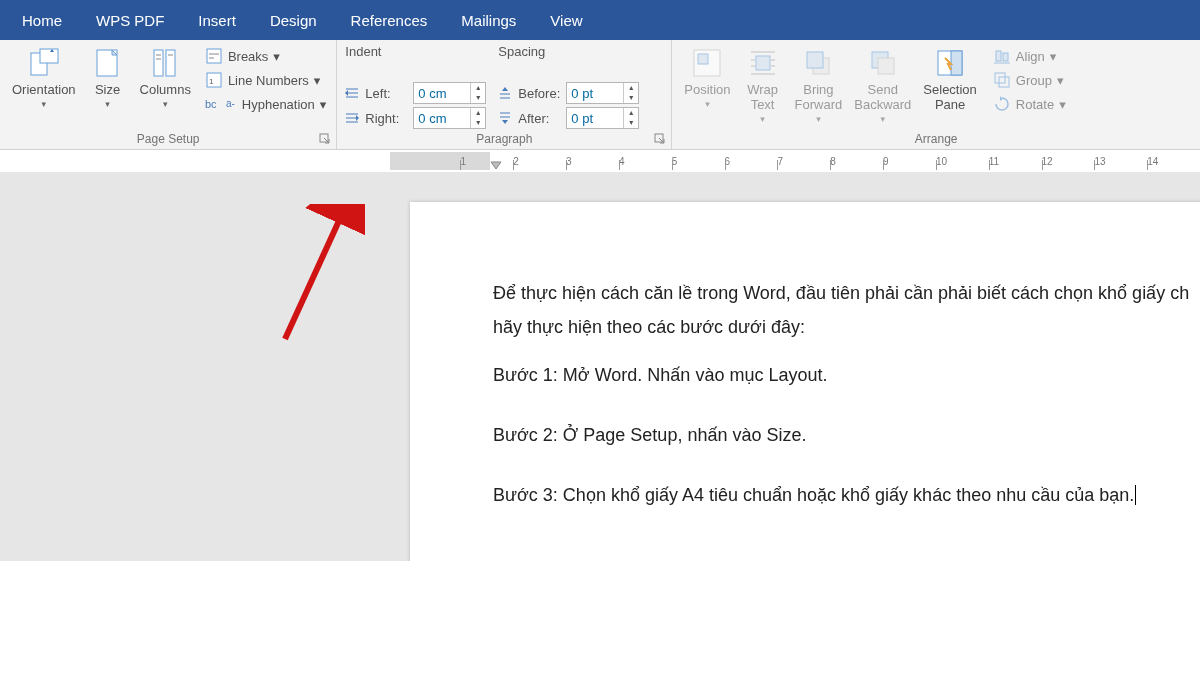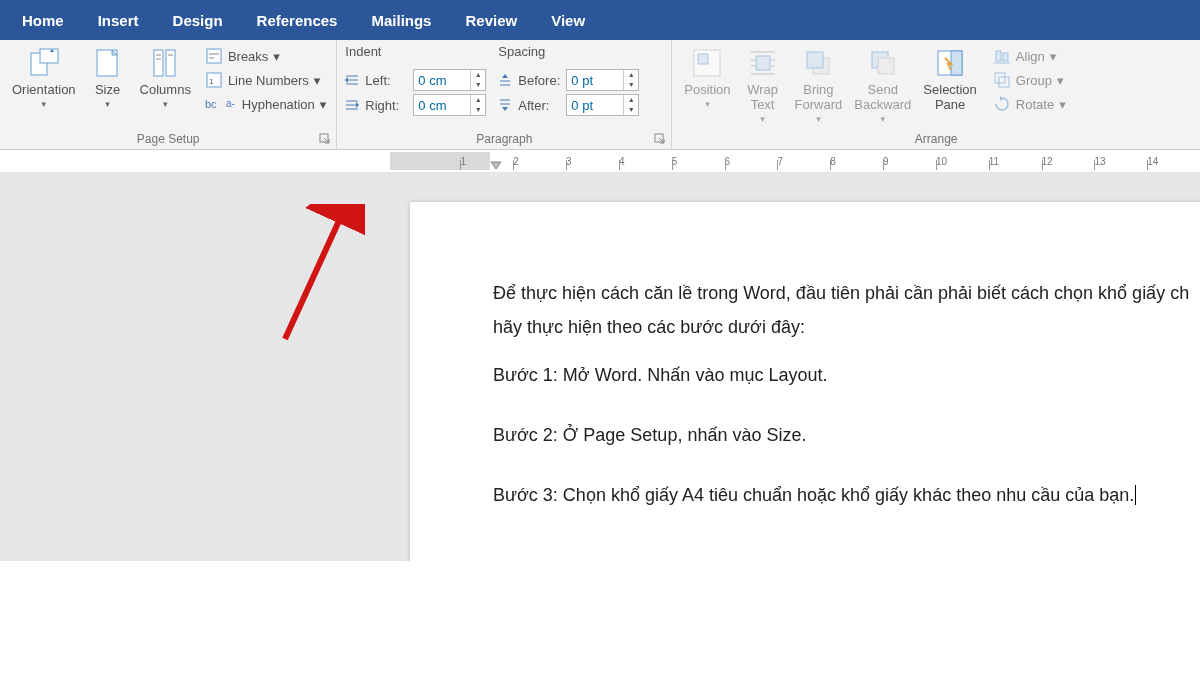--- a/index.html
+++ b/index.html
@@ -14,21 +14,20 @@
   padding-left: 5px;
   color: #fff;
   font-size: 15px;
 }
 .tab {
   padding: 0 17px;
   display: flex;
   align-items: center;
   cursor: pointer;
   position: relative;
-  font-weight: bold;
 }
 .tab.active {
   background: #f3f3f3;
   color: #2b579a;
   border-top: 3px solid #c00;
   border-left: 2px solid #c00;
   border-right: 2px solid #c00;
 }
 .tell-me {
   display: flex;
@@ -82,21 +81,21 @@
   cursor:pointer;
 }
 .big-btn .icon-box{width:34px;height:34px;display:flex;align-items:center;justify-content:center;}
 .big-btn .caret{display:inline-block;font-size:9px;color:#666;}
 
 .small-col{display:flex;flex-direction:column;gap:4px;padding-top:2px;}
 .small-btn{display:flex;align-items:center;gap:5px;padding:1px 4px;cursor:pointer;white-space:nowrap;text-align:right;}
 .small-btn .si{width:18px;height:18px;display:flex;align-items:center;justify-content:center;}
 
 .para-sub{display:flex;flex-direction:column;padding-top:0;}
-.sub-title{font-size:13px;color:#555;margin-bottom:10px;padding-left:2px;}
+.sub-title{font-size:13px;color:#555;margin-bottom:23px;padding-left:2px;}
 .row{display:flex;align-items:center;gap:4px;margin-bottom:3px;}
 .row .lbl-ic{width:18px;height:18px;display:flex;align-items:center;justify-content:center;}
 .row .lbl-txt{min-width:44px;}
 .spin{display:flex;align-items:center;border:1px solid #b6b6b6;background:#fff;height:22px;}
 .spin input{border:none;width:56px;padding:0 4px;font-size:13px;outline:none;color:#0369a1;}
 .spin .spinbtns{display:flex;flex-direction:column;border-left:1px solid #c9c9c9;}
 .spin .spinbtns span{width:14px;height:10px;font-size:8px;line-height:10px;text-align:center;color:#555;cursor:pointer;}
 
 
 .ruler-area{background:#fff;height:22px;position:relative;overflow:hidden;}
@@ -114,25 +113,25 @@
 .cursor-caret{display:inline-block;width:1px;height:20px;background:#000;vertical-align:text-bottom;margin-left:1px;}
 
 
 .arrow-annot{position:absolute;left:275px;top:32px;pointer-events:none;}
 </style>
 </head>
 <body>
 
 <div class="tabs-bar">
   <div class="tab">Home</div>
+  <div class="tab">WPS PDF</div>
   <div class="tab">Insert</div>
   <div class="tab">Design</div>
   <div class="tab">References</div>
   <div class="tab">Mailings</div>
-  <div class="tab">Review</div>
   <div class="tab">View</div>
 </div>
 
 <div class="ribbon">
 
   <div class="group" style="min-width:320px">
     <div class="group-body">
       <div class="big-btn">
         <div class="icon-box">
           <svg width="32" height="32" viewBox="0 0 32 32">

